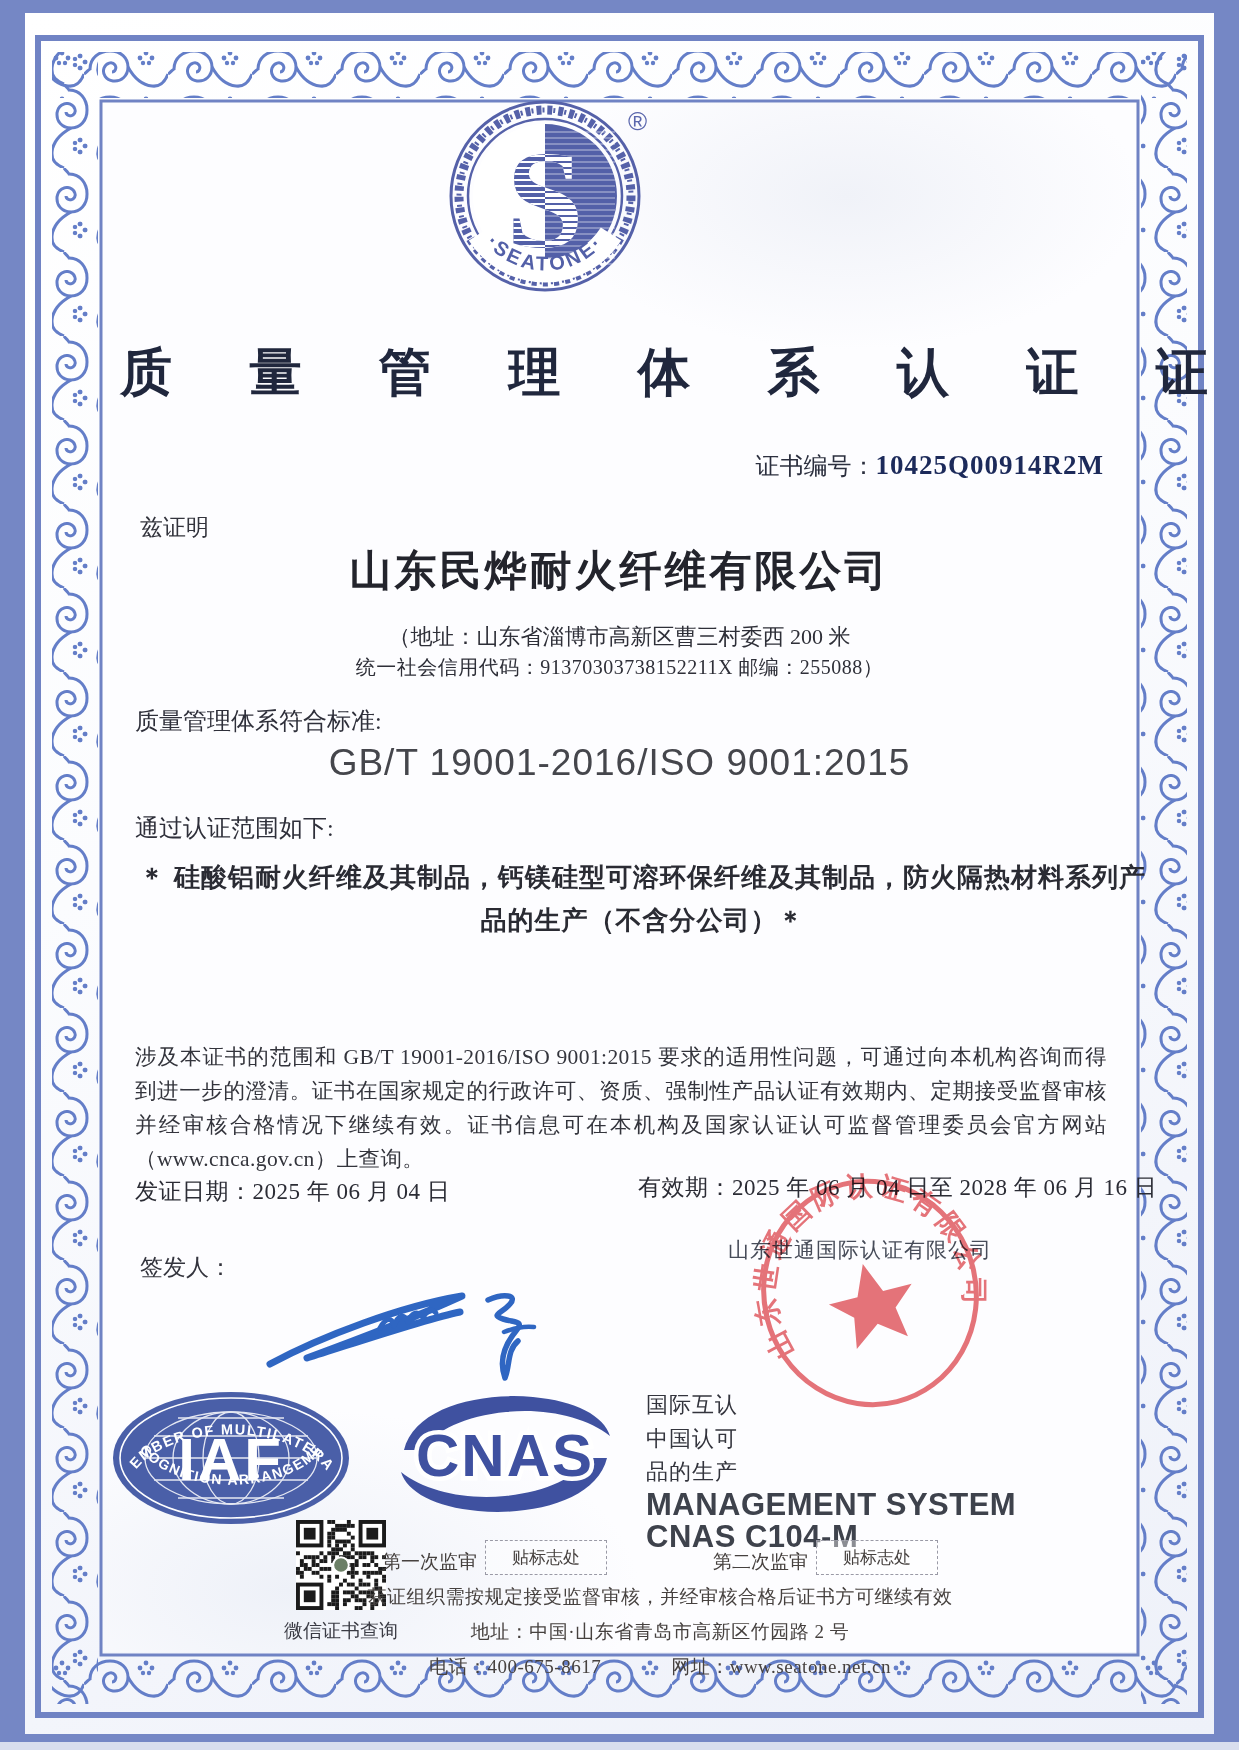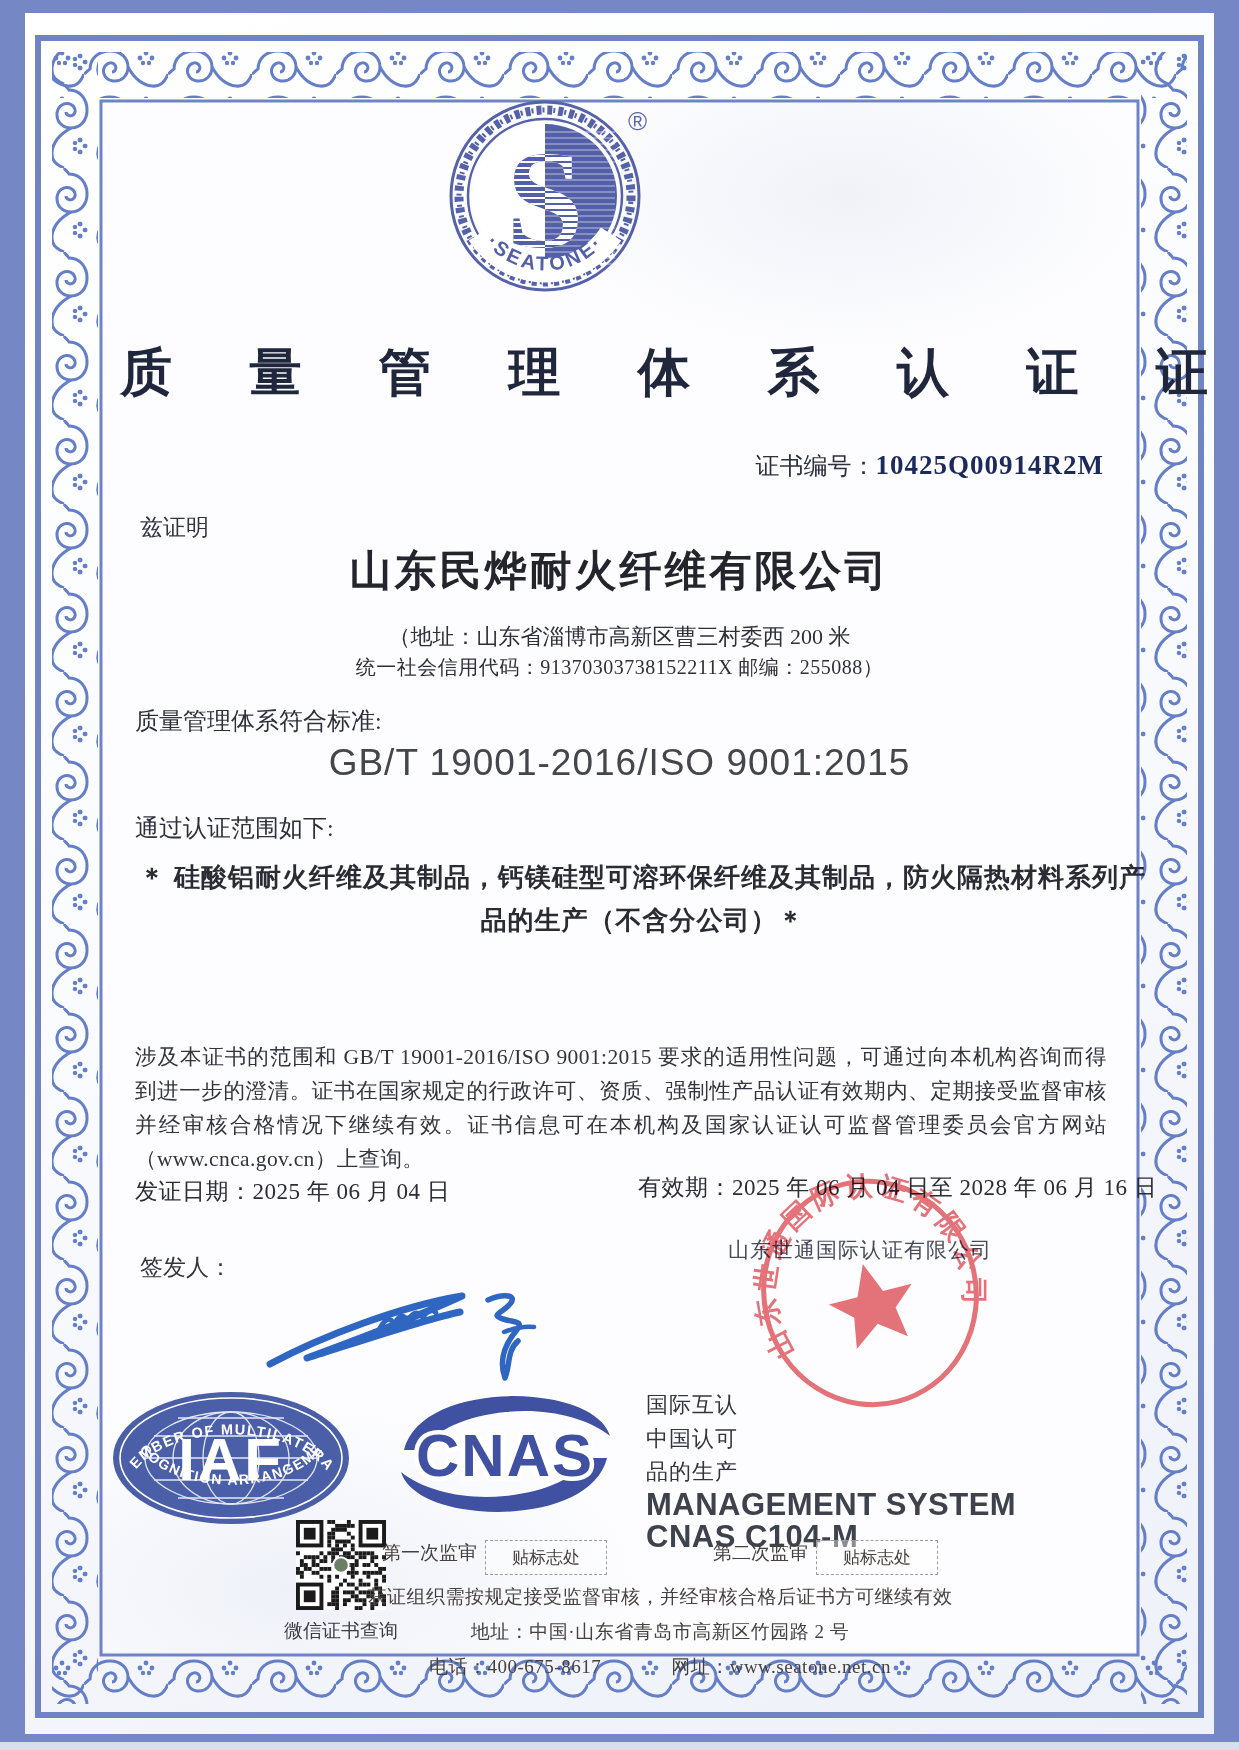--- a/index.html
+++ b/index.html
@@ -54,21 +54,21 @@
   .stamp-wrap{left:752px;top:1168px;width:236px;height:250px;opacity:0.82;mix-blend-mode:multiply;}
   .sig-wrap{left:252px;top:1272px;width:310px;height:115px;}
   .reg-mark{left:628px;top:106px;font-size:26px;color:#5b67ad;font-family:"Liberation Sans",sans-serif;}
   .cnas-text{left:646px;top:1388px;line-height:33.5px;font-size:22px;color:#33343d;letter-spacing:1px;}
   .cnas-text .en{
     font-family:"Liberation Sans","DejaVu Sans",sans-serif;
     font-weight:bold;color:#3e424c;font-size:31px;letter-spacing:0.5px;line-height:32px;
   }
   .qr-caption{left:261px;top:1618px;width:160px;text-align:center;font-size:19px;color:#3a3b44;}
   .footer-info{left:360px;top:1540px;width:600px;text-align:center;color:#46413f;}
-  .audit-row{display:flex;justify-content:center;align-items:flex-start;gap:8px;font-size:19px;}
+  .audit-row{display:flex;justify-content:center;align-items:flex-end;gap:8px;font-size:19px;}
   .audit-row .gap{width:90px;}
   .sticker-box{border:1.5px dashed #9a9aa6;padding:5px 26px;color:#46413f;font-size:17px;background:rgba(255,255,255,.4);}
   .foot-line{margin-top:9px;font-size:19px;letter-spacing:0.5px;}
   .foot-line.contact{display:flex;justify-content:center;gap:70px;}
 </style>
 </head>
 <body>
 
 <div class="page">
   <div class="sheet"></div>

